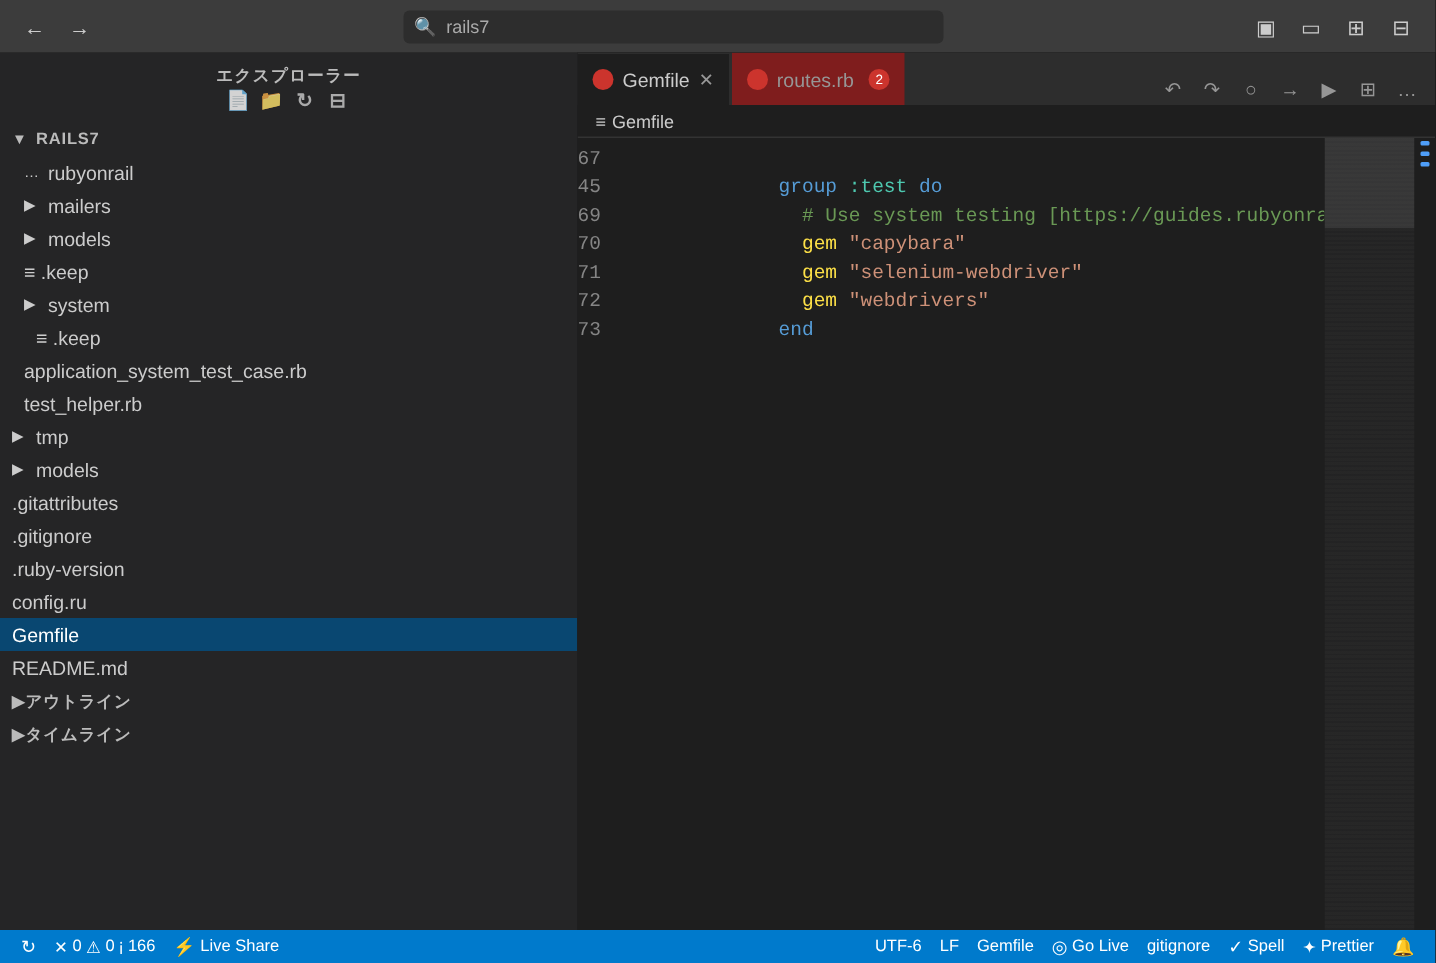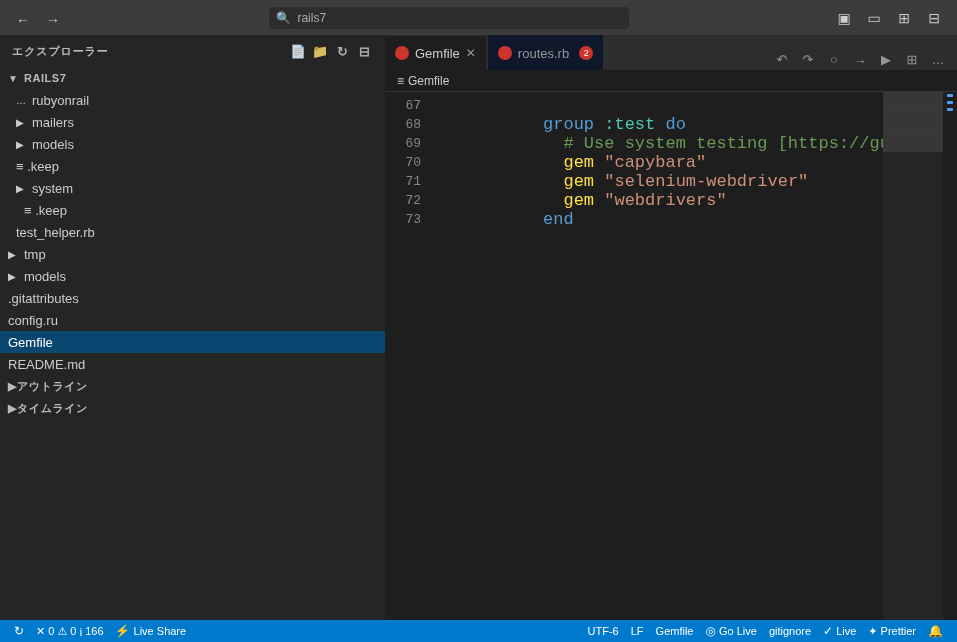--- a/index.html
+++ b/index.html
@@ -89,20 +89,21 @@
     .sidebar-header {
       display: flex;
       align-items: center;
       justify-content: space-between;
       padding: 8px 12px;
       font-size: 11px;
       font-weight: 700;
       letter-spacing: 0.08em;
       color: #bbbbbb;
       text-transform: uppercase;
+      flex-direction: column;
     }
     .sidebar-header-icons {
       display: flex;
       gap: 6px;
       color: #ccc;
     }
     .sidebar-header-icon {
       width: 16px;
       height: 16px;
       display: flex;
@@ -187,21 +188,21 @@
     .tab {
       height: 35px;
       display: flex;
       align-items: center;
       padding: 0 10px;
       font-size: 13px;
       cursor: pointer;
       border-top: 1px solid transparent;
       gap: 6px;
       white-space: nowrap;
-      background: #0f172a;
+      background: #7f1d1d;
       color: #969696;
     }
     .tab.active {
       background: #1e1e1e;
       color: #cccccc;
       border-top: 1px solid #2d2d2d;
     }
     .tab-close {
       font-size: 12px;
       opacity: 0.7;
@@ -256,30 +257,29 @@
       overflow: hidden;
     }
     .line-numbers {
       width: 48px;
       background: #1e1e1e;
       padding: 4px 0;
       font-family: 'Consolas', 'Courier New', monospace;
       font-size: 13px;
       line-height: 19px;
       color: #858585;
-      text-align: right;
       padding-right: 12px;
       flex-shrink: 0;
       user-select: none;
     }
     .code-area {
       flex: 1;
       padding: 4px 8px;
       font-family: 'Consolas', 'Courier New', monospace;
-      font-size: 17px;
+      font-size: 13px;
       line-height: 19px;
       overflow: hidden;
     }
     .code-line {
       height: 19px;
       white-space: pre;
     }
     .kw { color: #569cd6; }
     .str { color: #ce9178; }
     .sym { color: #4ec9b0; }
@@ -408,32 +408,41 @@
         <span>≡ .keep</span>
       </div>
       <div class="tree-item tree-item-indent-1">
         <span class="chevron">▶</span>
         <span>system</span>
       </div>
       <div class="tree-item tree-item-indent-2">
         <span>≡ .keep</span>
       </div>
       <div class="tree-item tree-item-indent-1">
+        <span>application_system_test_case.rb</span>
+      </div>
+      <div class="tree-item tree-item-indent-1">
         <span>test_helper.rb</span>
       </div>
       <div class="tree-item">
         <span class="chevron">▶</span>
         <span>tmp</span>
       </div>
       <div class="tree-item">
         <span class="chevron">▶</span>
         <span>models</span>
       </div>
       <div class="tree-item">
         <span>.gitattributes</span>
+      </div>
+      <div class="tree-item">
+        <span>.gitignore</span>
+      </div>
+      <div class="tree-item">
+        <span>.ruby-version</span>
       </div>
       <div class="tree-item">
         <span>config.ru</span>
       </div>
       <div class="tree-item active">
         <span>Gemfile</span>
       </div>
       <div class="tree-item">
         <span>README.md</span>
       </div>
@@ -476,21 +485,21 @@
 
     <div class="breadcrumb-bar">
       <span>≡</span>
       <span>Gemfile</span>
     </div>
 
     <div class="editor-content">
 
       <div class="line-numbers">
         <div>67</div>
-        <div>68</div>
+        <div>45</div>
         <div>69</div>
         <div>70</div>
         <div>71</div>
         <div>72</div>
         <div>73</div>
       </div>
 
       <div class="code-area">
         <div class="code-line">
           <span class="kw">group</span><span class="plain"> </span><span class="sym">:test</span><span class="plain"> </span><span class="kw">do</span>
@@ -556,21 +565,21 @@
   </div>
   <div class="status-item">
     <span class="status-icon">◎</span>
     <span>Go Live</span>
   </div>
   <div class="status-item">
     <span>gitignore</span>
   </div>
   <div class="status-item">
     <span class="status-icon">✓</span>
-    <span>Live</span>
+    <span>Spell</span>
   </div>
   <div class="status-item">
     <span>✦</span>
     <span>Prettier</span>
   </div>
   <div class="status-item">
     <span class="status-icon">🔔</span>
   </div>
 </div>
 

